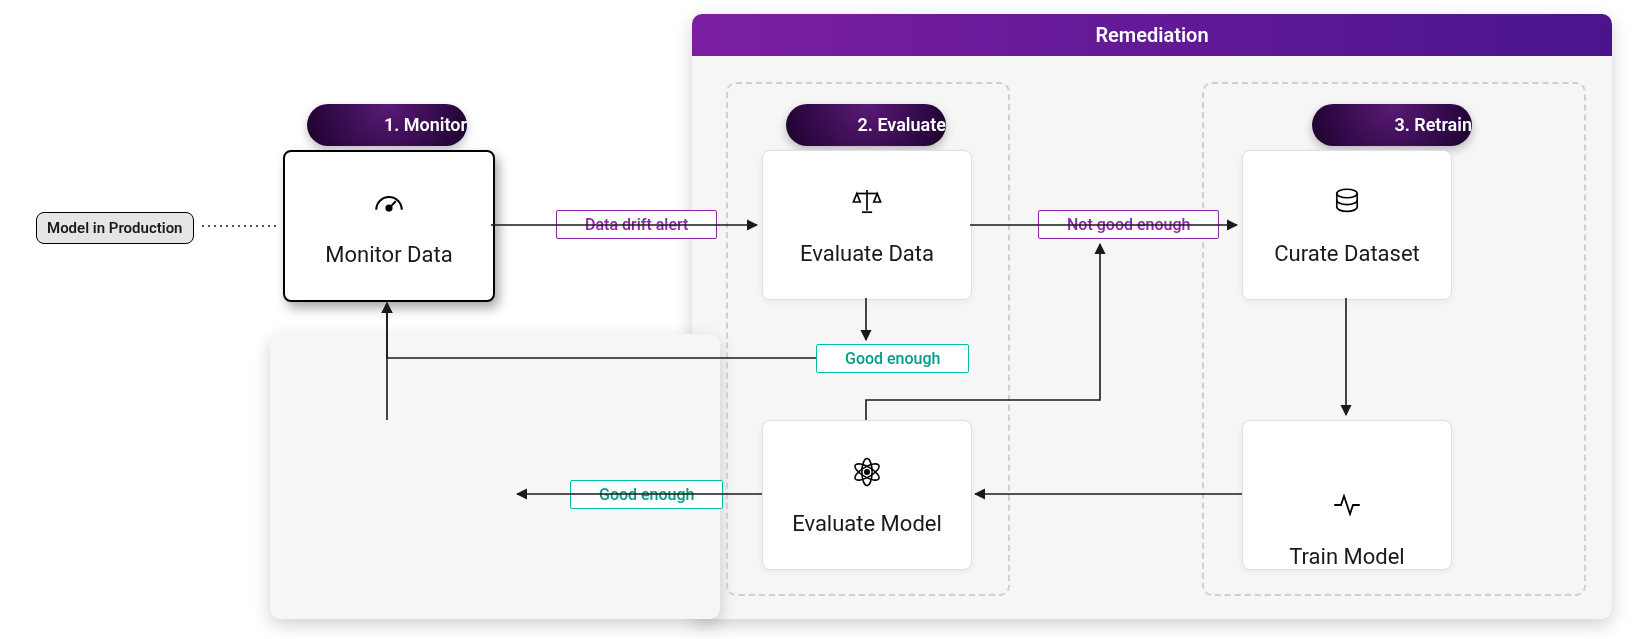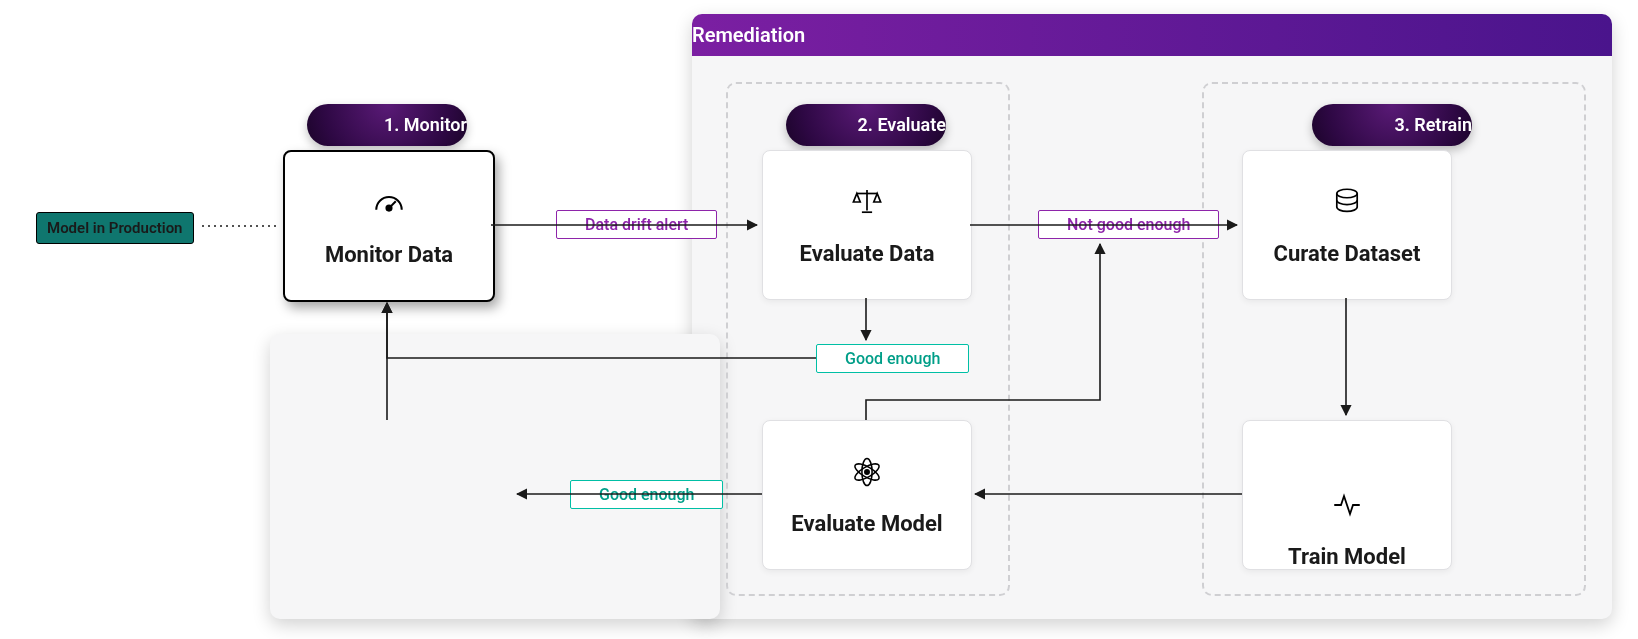--- a/index.html
+++ b/index.html
@@ -28,20 +28,21 @@
   .remediation-container {
     position: absolute;
     background: #f6f6f7;
     border-radius: 10px;
     box-shadow: 0 6px 18px rgba(0,0,0,0.18);
     overflow: visible;
   }
   .remediation-header {
     height: 42px;
     line-height: 42px;
+    text-align: center;
     color: #fff;
     font-weight: 600;
     font-size: 20px;
     background: linear-gradient(90deg, #7b1fa2 0%, #4a148c 100%);
     border-top-left-radius: 10px;
     border-top-right-radius: 10px;
   }
 
   
   .redeploy-container {
@@ -90,36 +91,36 @@
     box-shadow: 4px 6px 12px rgba(0,0,0,0.35);
   }
   .node-icon {
     width: 40px;
     height: 34px;
     display: flex;
     align-items: center;
     justify-content: center;
   }
   .node-label {
-    font-weight: 700;
+    font-weight: 400;
     font-size: 22px;
     color: #1a1a1a;
     text-align: center;
     margin-top: 12px;
   }
 
   
   .start-label {
     position: absolute;
     border: 1.5px solid #000;
-    background: #0f766e;
+    background: #e5e5e5;
     font-weight: 600;
     font-size: 15px;
     padding: 6px 10px;
-    border-radius: 3px;
+    border-radius: 8px;
   }
 
   
   .edge-label {
     position: absolute;
     border: 1.5px solid;
     padding: 4px 28px;
     font-size: 16px;
     font-weight: 500;
     background: #fff;

